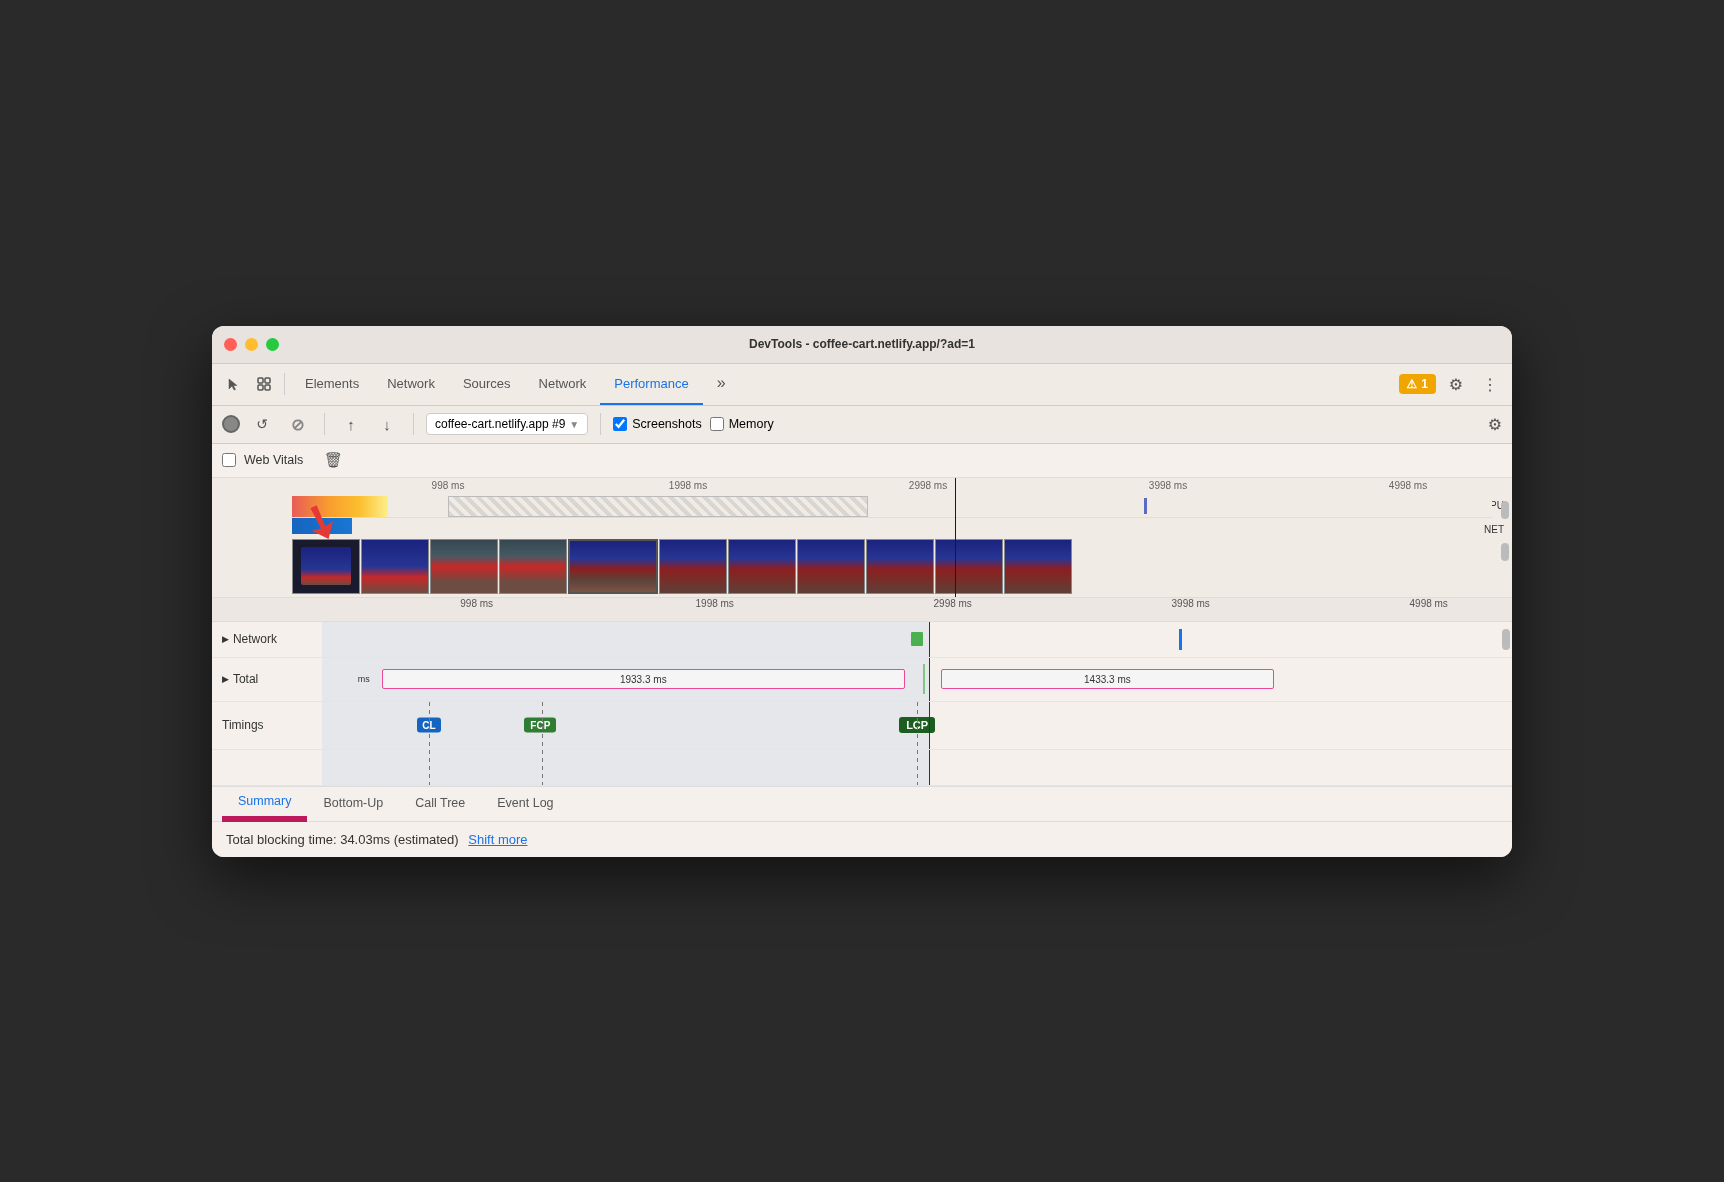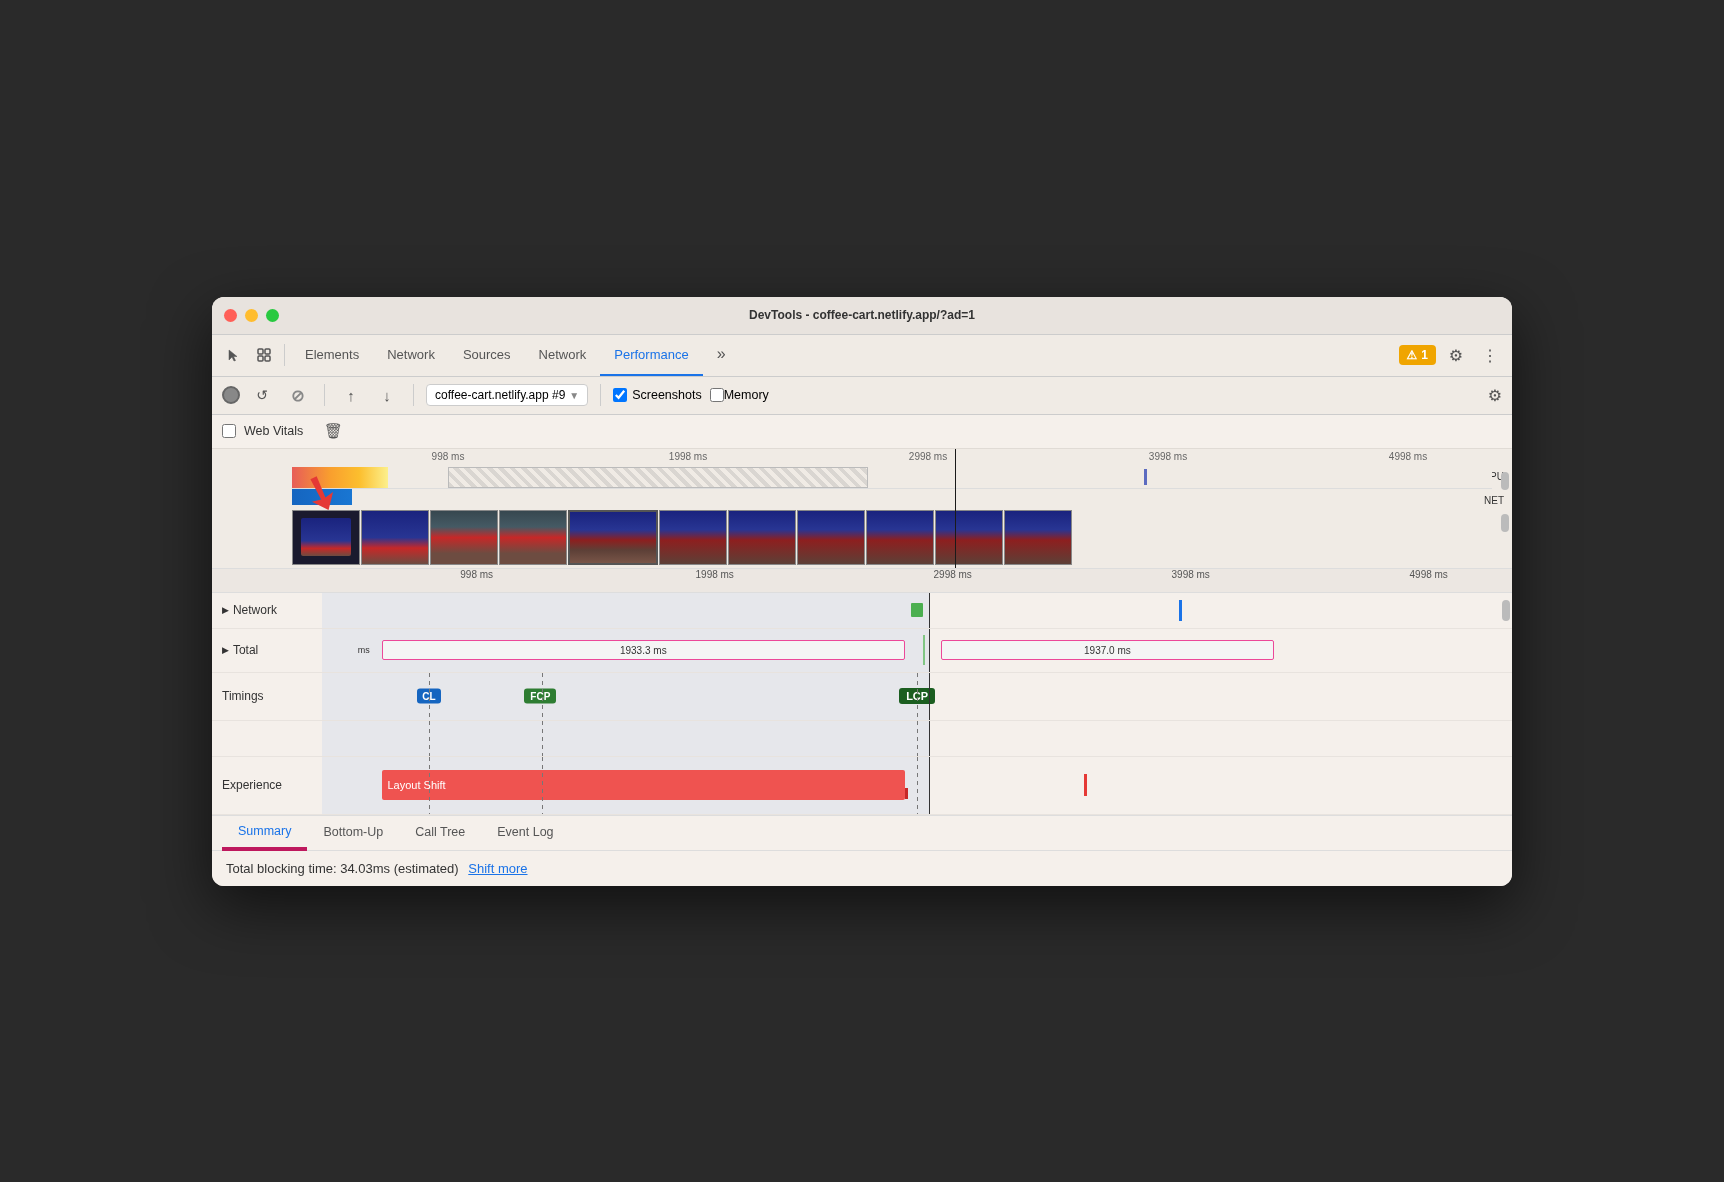--- a/index.html
+++ b/index.html
@@ -115,21 +115,21 @@
     .record-btn {
       width: 18px; height: 18px; border-radius: 50%;
       background: #888; border: 2px solid #666; cursor: pointer;
     }
     .url-selector {
       display: flex; align-items: center; gap: 4px;
       background: white; border: 1px solid #ccc; border-radius: 4px;
       padding: 3px 8px; font-size: 12px; cursor: pointer;
     }
     .screenshots-cb { display: flex; align-items: center; gap: 5px; font-size: 12.5px; cursor: pointer; }
-    .memory-cb { display: flex; align-items: flex-start; font-size: 12.5px; cursor: pointer; }
+    .memory-cb { display: flex; align-items: flex-start; gap: 5px; font-size: 12.5px; cursor: pointer; }
     .settings-icon { font-size: 16px; color: #555; cursor: pointer; margin-left: auto; }
     
     .webvitals-bar {
       background: #f5f0eb;
       border-bottom: 1px solid #e0dbd5;
       display: flex;
       align-items: center;
       height: 34px;
       padding: 0 10px;
       gap: 8px;
@@ -232,21 +232,21 @@
       padding: 0 16px;
       height: 36px;
       display: flex; align-items: center;
       font-size: 12.5px;
       color: #555;
       cursor: pointer;
       border-bottom: 2px solid transparent;
     }
     .bottom-tab.active {
       color: #1a73e8;
-      border-bottom: 4px solid #be185d;
+      border-bottom: 6px solid #be185d;
     }
     
     .summary-bar {
       background: #f5f0eb;
       padding: 10px 14px;
       font-size: 13px;
       color: #333;
     }
     .learn-more {
       color: #1a73e8;
@@ -449,21 +449,21 @@
         <span>Total</span>
       </div>
       <div class="track-content" style="position:relative;">
 
         <div style="position:absolute;left:0;top:0;bottom:0;width:51%;background:rgba(66,133,244,0.08);"></div>
 
         <div style="position:absolute;left:3%;top:50%;transform:translateY(-50%);font-size:9px;color:#333;white-space:nowrap;">ms</div>
 
         <div class="frames-bar" style="left:5%;width:44%;font-size:10px;">1933.3 ms</div>
 
-        <div class="frames-bar" style="left:52%;width:28%;font-size:10px;">1937.0 ms</div>
+        <div class="frames-bar" style="left:52%;width:28%;font-size:10px;">1433.3 ms</div>
 
         <div style="position:absolute;left:50.5%;top:15%;width:2px;height:70%;background:#81c784;"></div>
 
         <div style="position:absolute;left:51%;top:0;bottom:0;width:1px;background:#333;"></div>
       </div>
     </div>
 
     <div style="display:flex;align-items:center;height:48px;border-bottom:1px solid #e8e3de;position:relative;">
       <div class="track-label">
         <span>Timings</span>
@@ -490,43 +490,20 @@
       <div style="width:110px;flex-shrink:0;"></div>
       <div style="flex:1;position:relative;height:100%;">
         <div style="position:absolute;left:0;top:0;bottom:0;width:51%;background:rgba(66,133,244,0.08);"></div>
         <div class="dashed-v" style="left:9%;position:absolute;top:0;bottom:0;"></div>
         <div class="dashed-v" style="left:18.5%;position:absolute;top:0;bottom:0;"></div>
         <div class="dashed-v" style="left:50%;position:absolute;top:0;bottom:0;"></div>
         <div style="position:absolute;left:51%;top:0;bottom:0;width:1px;background:#333;"></div>
       </div>
     </div>
 
-    <div class="experience-row" style="display:flex;align-items:center;height:58px;border-bottom:1px solid #e8e3de;position:relative;">
-      <div class="track-label">
-        <span>Experience</span>
-      </div>
-      <div style="flex:1;position:relative;height:100%;">
-
-        <div style="position:absolute;left:0;top:0;bottom:0;width:51%;background:rgba(66,133,244,0.08);"></div>
-
-        <div style="position:absolute;left:5%;top:50%;transform:translateY(-50%);height:30px;width:44%;background:#ef5350;border-radius:2px;display:flex;align-items:center;padding-left:6px;">
-          <span style="font-size:11px;color:white;font-weight:500;">Layout Shift</span>
-        </div>
-
-        <div style="position:absolute;left:64%;top:30%;width:3px;height:40%;background:#e53935;"></div>
-
-        <div style="position:absolute;left:49%;top:55%;width:3px;height:20%;background:#c62828;"></div>
-
-        <div class="dashed-v" style="left:9%;position:absolute;top:0;bottom:0;"></div>
-        <div class="dashed-v" style="left:18.5%;position:absolute;top:0;bottom:0;"></div>
-        <div class="dashed-v" style="left:50%;position:absolute;top:0;bottom:0;"></div>
-
-        <div style="position:absolute;left:51%;top:0;bottom:0;width:1px;background:#333;"></div>
-      </div>
-    </div>
   </div>
 
   <div class="bottom-tabs">
     <div class="bottom-tab active">Summary</div>
     <div class="bottom-tab">Bottom-Up</div>
     <div class="bottom-tab">Call Tree</div>
     <div class="bottom-tab">Event Log</div>
   </div>
 
   <div class="summary-bar">

